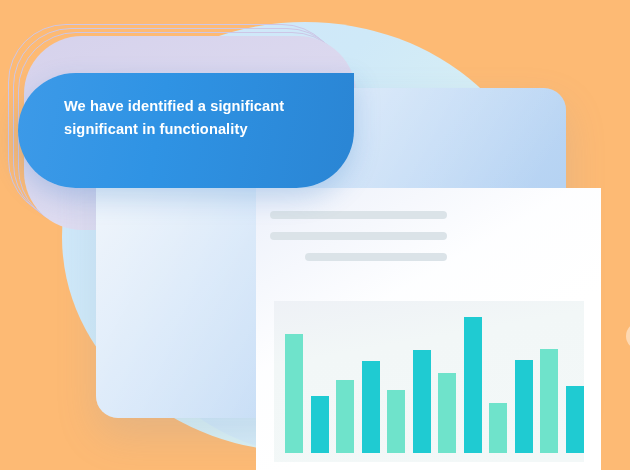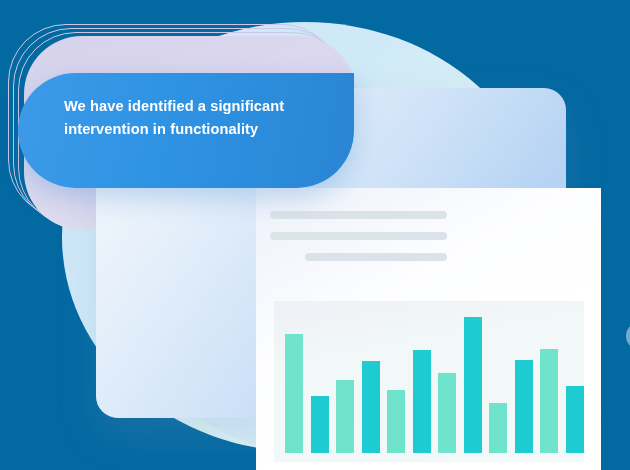--- a/index.html
+++ b/index.html
@@ -1,21 +1,21 @@
 <!DOCTYPE html>
 <html><head>
 <meta charset="utf-8">
 <style>
   html,body{margin:0;padding:0;}
   body{
     width:630px;height:470px;overflow:hidden;
     background:#ffffff;
     font-family:"Liberation Sans", sans-serif;
   }
-  #stage{position:relative;width:630px;height:470px;overflow:hidden;background:#0369a1;}
+  #stage{position:relative;width:630px;height:470px;overflow:hidden;background:#fdba74;}
 
   
   .bg-circle{
     position:absolute;
     left:62px;top:22px;width:486px;height:430px;
     border-radius:50%;
     background:linear-gradient(135deg,#cfe6fa 0%,#cfe9f8 35%,#d9f0f3 62%,#e6f6f6 100%);
   }
   .bg-circle-2{
     position:absolute;
@@ -145,17 +145,17 @@
           </div>
       </div>
     </div>
 
     <div class="home-btn"></div>
   </div>
 
   <div class="bubble">
     <div class="bubble-text">
       <span>We have identified a significant</span>
-      <span>intervention in functionality</span>
+      <span>significant in functionality</span>
     </div>
   </div>
 
 </div>
 
 </body></html>

